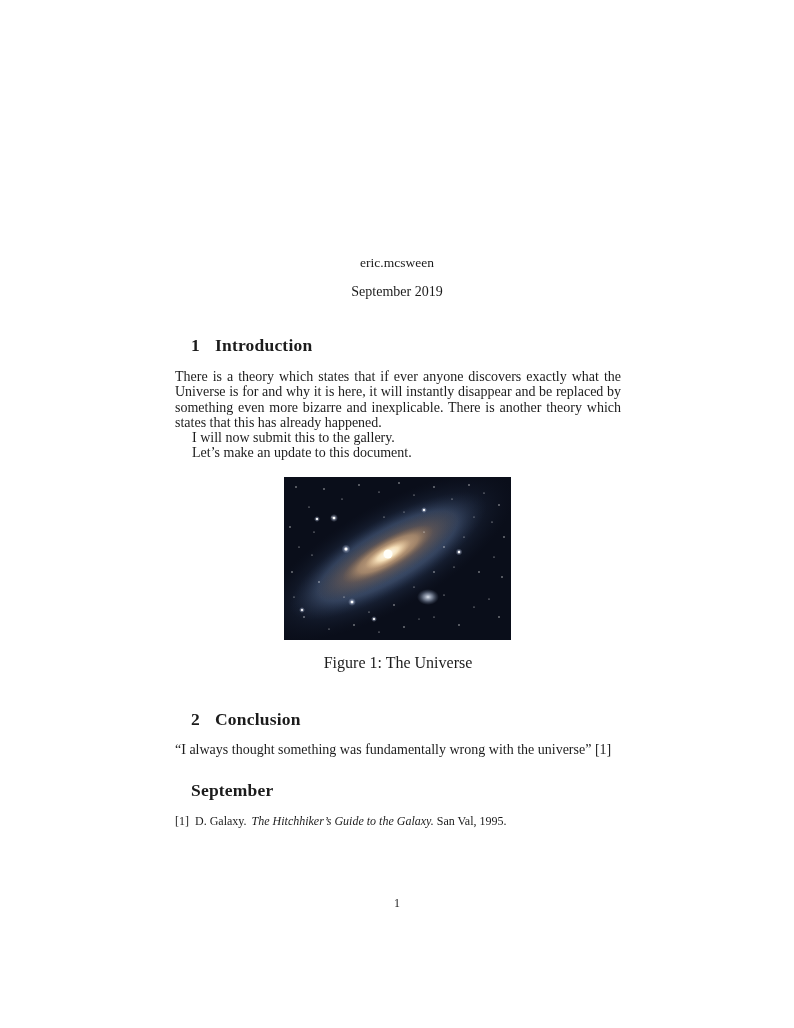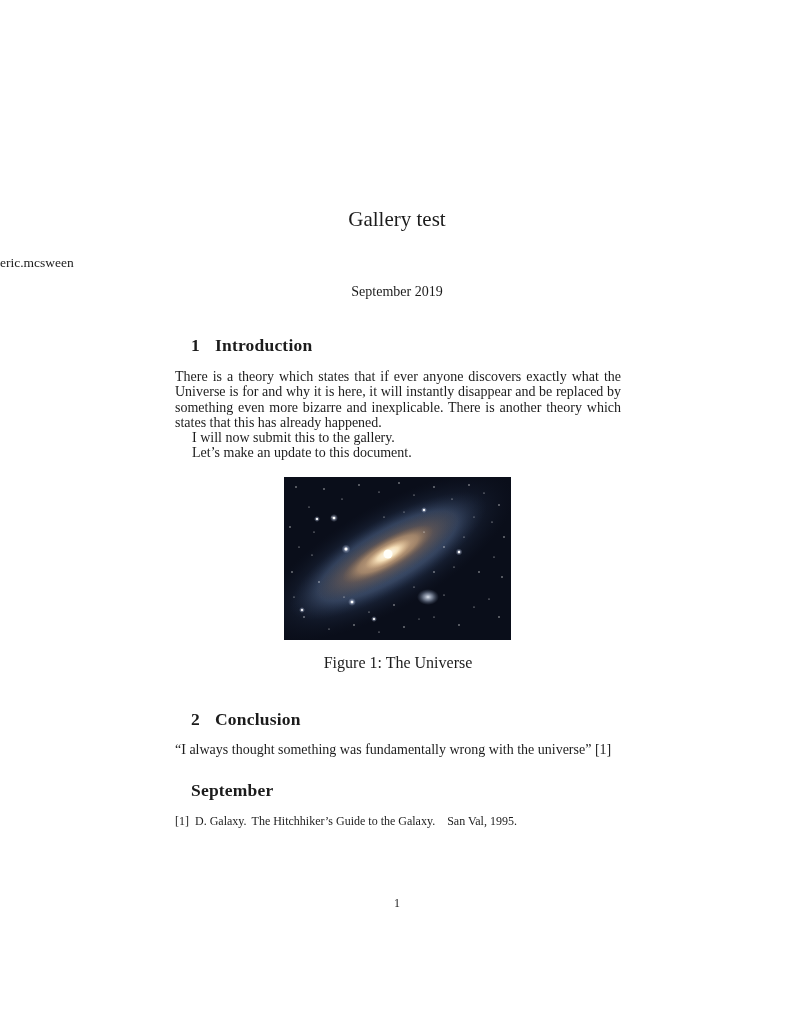--- a/index.html
+++ b/index.html
@@ -24,20 +24,21 @@
     top: 207px;
     left: 0; right: 0;
     text-align: center;
     font-size: 21px;
     font-weight: normal;
   }
   .doc-author {
     position: absolute;
     top: 255px;
     left: 0; right: 0;
+    text-align: center;
     font-size: 13.5px;
   }
   .doc-date {
     position: absolute;
     top: 284px;
     left: 0; right: 0;
     text-align: center;
     font-size: 14px;
   }
   .section-heading {
@@ -82,35 +83,34 @@
   }
   .ref-entry {
     position: absolute;
     left: 0;
     width: 446px;
     font-size: 12px;
     line-height: 15.3px;
   }
   .ref-entry .ref-label { margin-right: 6px; }
   .ref-entry .ref-authors { margin-right: 5px; }
-  .ref-entry .ref-title { margin-right: 12px; }
+  .ref-entry .ref-title { font-style: italic; margin-right: 3px; }
   .page-number {
     position: absolute;
     top: 896px;
     left: 0; right: 0;
     text-align: center;
     font-size: 12px;
   }
 </style>
 </head>
 <body>
 
 <div class="page">
 
-  <div class="doc-title">Gallery test</div>
   <div class="doc-author">eric.mcsween</div>
   <div class="doc-date">September 2019</div>
 
   <div class="content">
 
     <div class="section-heading" style="top:335px;">
       <span class="sec-num">1</span><span>Introduction</span>
     </div>
 
     <div class="para-justified body-text" style="top:369px;">There is a theory which states that if ever anyone discovers exactly what the Universe is for and why it is here, it will instantly disappear and be replaced by something even more bizarre and inexplicable. There is another theory which states that this has already happened.</div>

